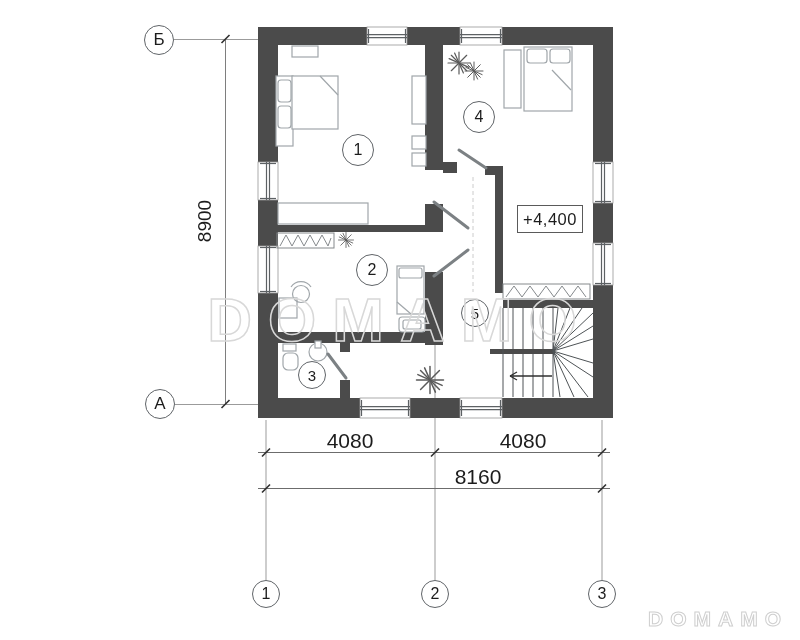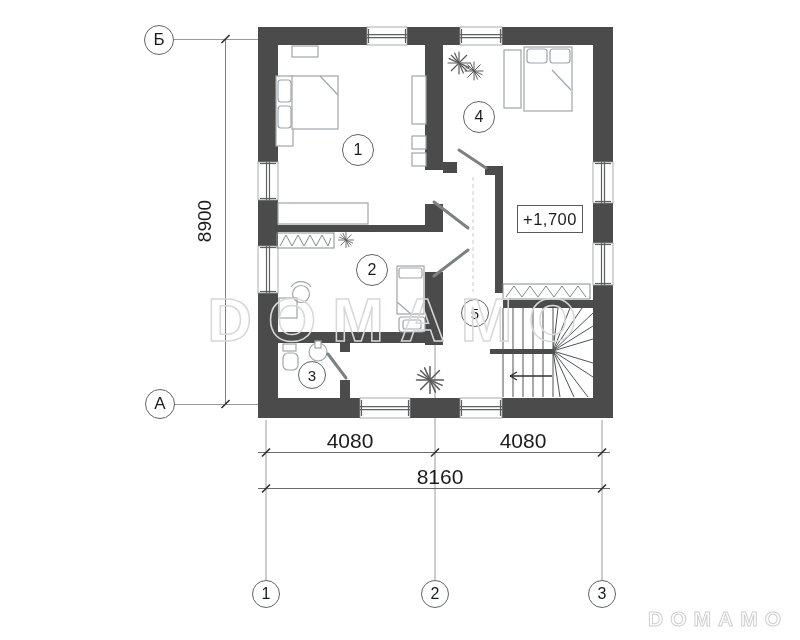--- a/index.html
+++ b/index.html
@@ -245,24 +245,24 @@
 <div class="ovl circ axis-circ small" style="left:421px;top:580px;">
       <span>2</span>
     </div>
 <div class="ovl circ axis-circ small" style="left:588px;top:580px;">
       <span>3</span>
     </div>
 
 <div class="ovl dim rot" style="left:205px;top:221px;">8900</div>
 <div class="ovl dim" style="left:350px;top:441px;">4080</div>
 <div class="ovl dim" style="left:523px;top:441px;">4080</div>
-<div class="ovl dim" style="left:440px;top:477px;">8160</div>
+<div class="ovl dim" style="left:478px;top:477px;">8160</div>
 
 <div class="ovl elev" style="left:517px;top:205px;">
-      <span>+1,700</span>
+      <span>+4,400</span>
     </div>
 
 <div class="ovl circ room-circ" style="left:342px;top:134px;">
       <span>1</span>
     </div>
 <div class="ovl circ room-circ" style="left:356px;top:254px;">
       <span>2</span>
     </div>
 <div class="ovl circ room-circ small" style="left:298px;top:361px;">
       <span>3</span>

